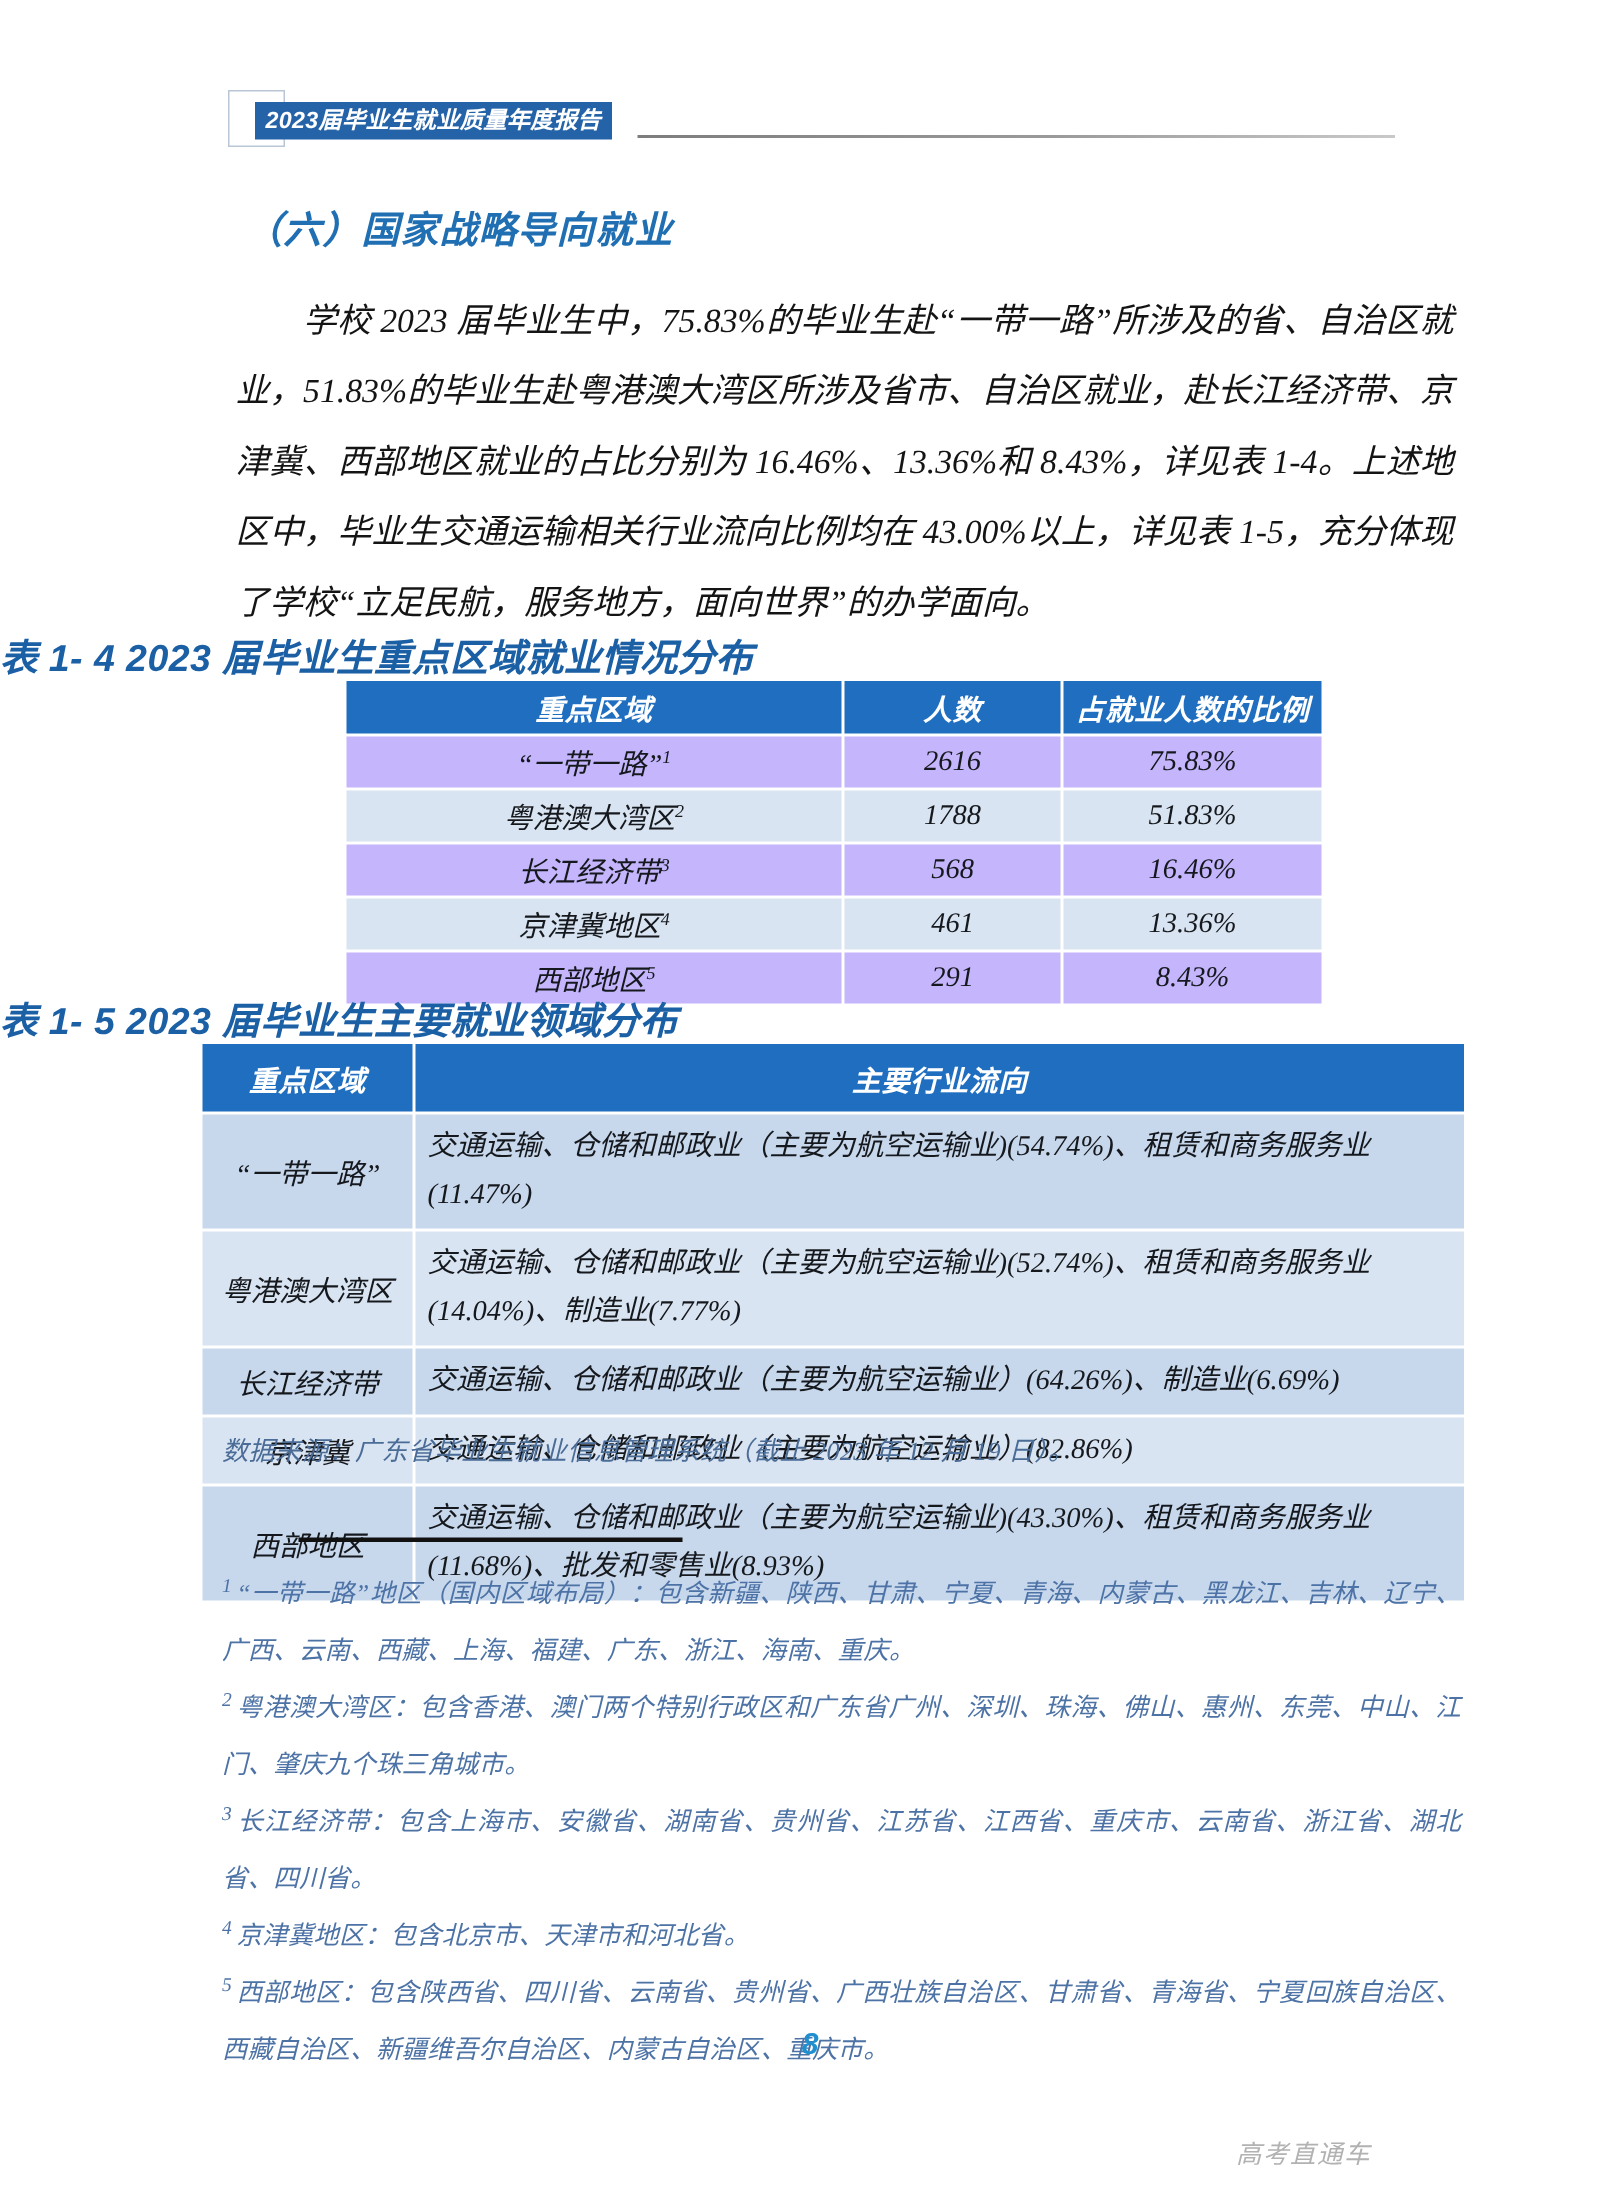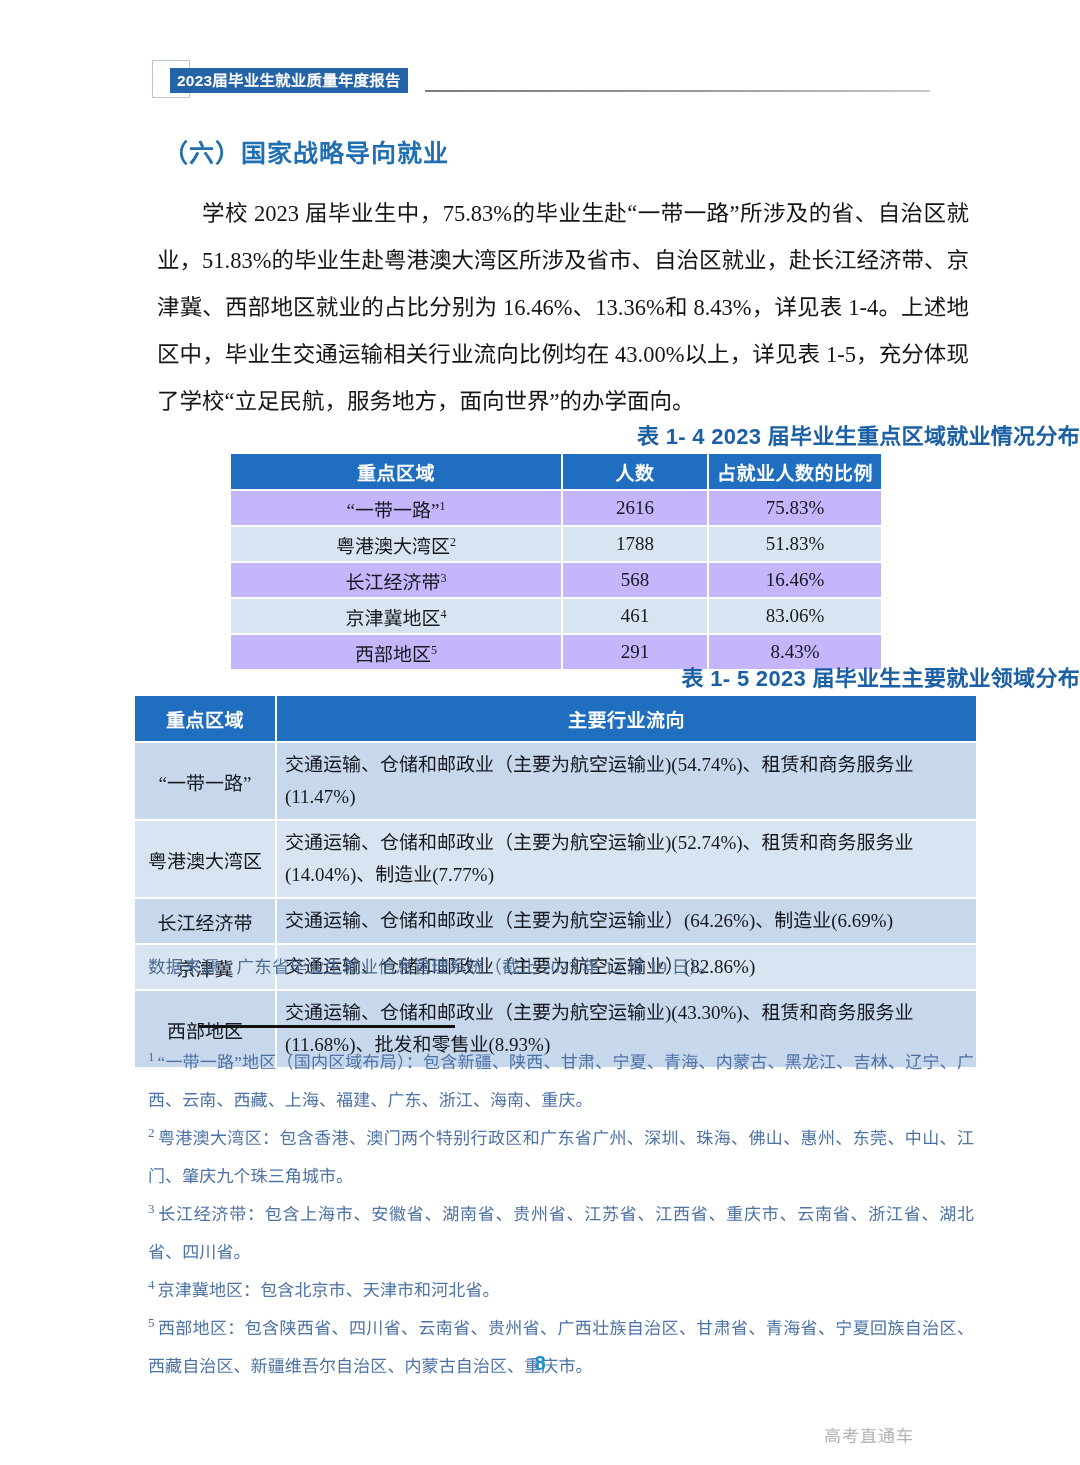--- a/index.html
+++ b/index.html
@@ -15,20 +15,21 @@
     font-family: "Liberation Serif", "DejaVu Serif", serif;
     color: #1a1a1a;
     overflow: hidden;
   }
 
   .page {
     position: relative;
     width: 940px;
     height: 1465px;
     box-sizing: border-box;
+    font-style: italic;
   }
 
   
   .header {
     position: absolute;
     left: 0;
     top: 60px;
     width: 1080px;
     height: 40px;
   }
@@ -91,23 +92,23 @@
     text-justify: inter-ideograph;
     text-indent: 45px;
     color: #141414;
     font-family: "Liberation Serif", "DejaVu Serif", serif;
   }
 
   
   .tbl-caption {
     position: absolute;
     width: 1080px;
-    text-align: right;
-    font-family: "Liberation Sans", "DejaVu Sans", sans-serif;
-    font-size: 22px;
+    text-align: left;
+    font-family: "Liberation Sans", "DejaVu Sans", sans-serif;
+    font-size: 25px;
     font-weight: 700;
     color: #1b5fa5;
     letter-spacing: 0.3px;
   }
   #cap14 { top: 418px; }
   #cap15 { top: 660px; }
 
   
   .t14 {
     position: absolute;
@@ -288,21 +289,21 @@
         <td>51.83%</td>
       </tr>
       <tr>
         <td><span>长江经济带</span><sup class="fn">3</sup></td>
         <td>568</td>
         <td>16.46%</td>
       </tr>
       <tr class="alt">
         <td><span>京津冀地区</span><sup class="fn">4</sup></td>
         <td>461</td>
-        <td>83.06%</td>
+        <td>13.36%</td>
       </tr>
       <tr>
         <td><span>西部地区</span><sup class="fn">5</sup></td>
         <td>291</td>
         <td>8.43%</td>
       </tr>
     </tbody>
   </table>
 
   <div class="tbl-caption" id="cap15">表 1- 5    2023 届毕业生主要就业领域分布</div>

